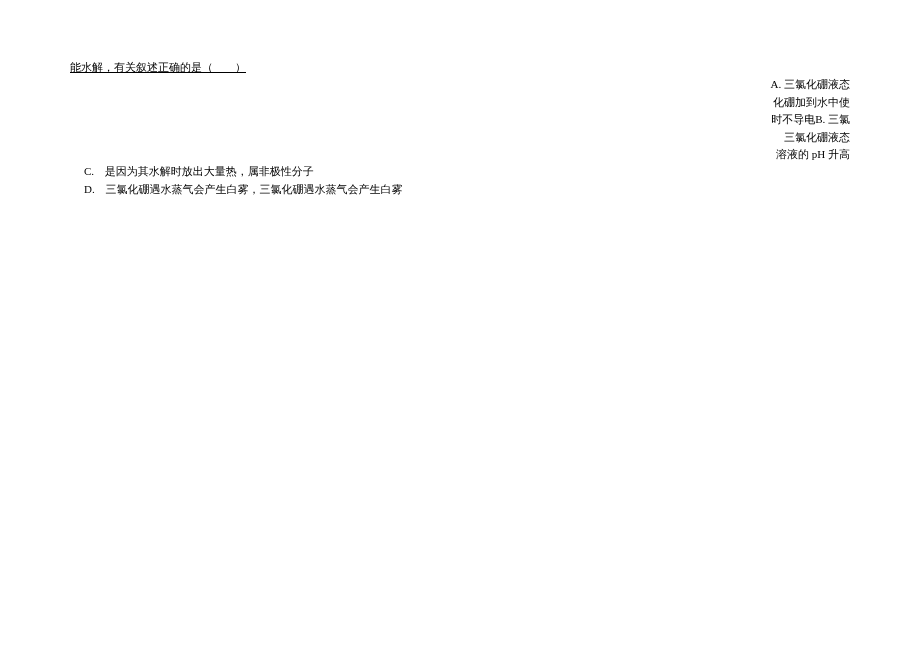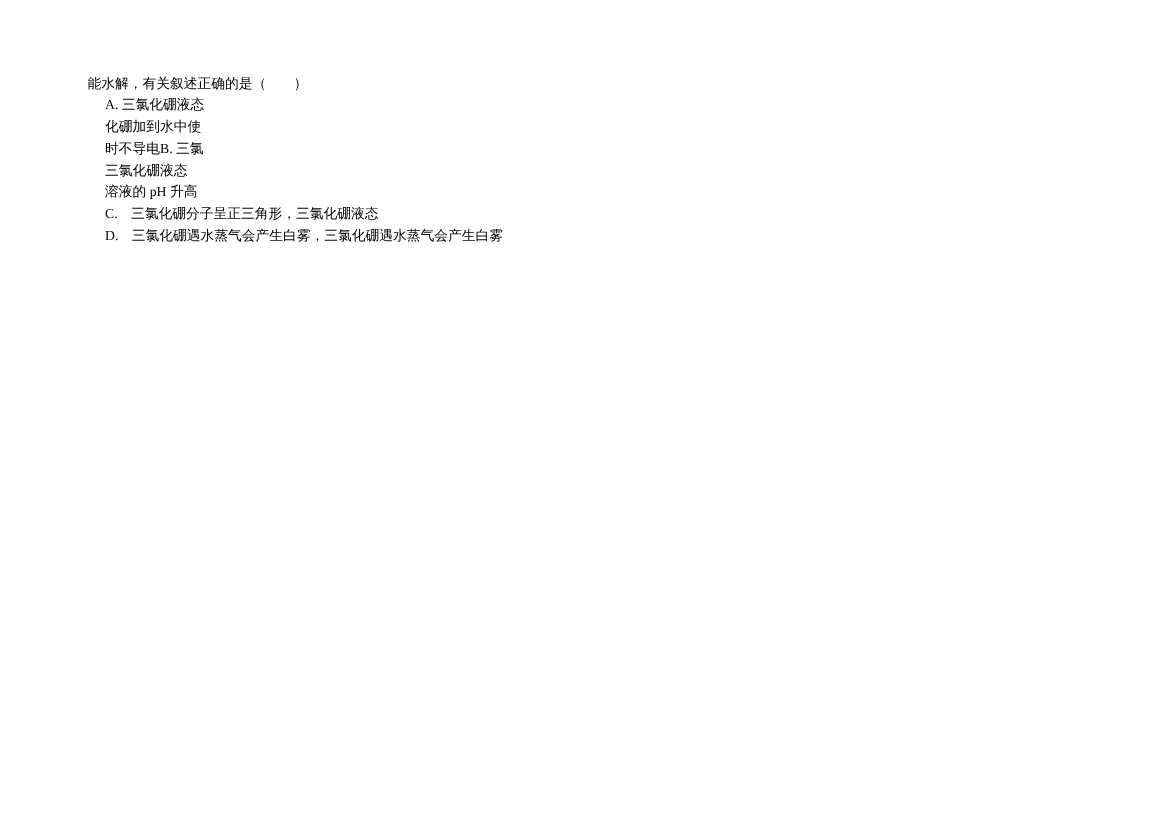--- a/index.html
+++ b/index.html
@@ -12,49 +12,51 @@
       height: 650px;
       background: #ffffff;
       font-family: "SimSun", "宋体", serif;
       font-size: 11px;
       color: #000000;
       padding: 60px 70px;
       line-height: 1.4;
     }
     .question-stem {
       margin-bottom: 2px;
+      text-decoration: underline;
     }
     .option-label {
       display: inline;
     }
     .option-c, .option-d {
       margin-left: 14px;
       margin-bottom: 2px;
     }
     .option-c .option-label,
     .option-d .option-label {
       margin-right: 8px;
     }
     .wrapped-line {
       margin-left: 14px;
       margin-bottom: 2px;
+      text-align: right;
     }
   </style>
 </head>
 <body>
 
 <div class="question-stem">能水解，有关叙述正确的是（　　）</div>
 
 <div class="wrapped-line">A. 三氯化硼液态</div>
 <div class="wrapped-line">化硼加到水中使</div>
 <div class="wrapped-line">时不导电B. 三氯</div>
 <div class="wrapped-line">三氯化硼液态</div>
 <div class="wrapped-line">溶液的 pH 升高</div>
 
 <div class="option-c">
   <span class="option-label">C.</span>
-  <span>三氯化硼分子呈正三角形，三氯化硼液态</span>
+  <span>是因为其水解时放出大量热，属非极性分子</span>
 </div>
 
 <div class="option-d">
   <span class="option-label">D.</span>
   <span>三氯化硼遇水蒸气会产生白雾，三氯化硼遇水蒸气会产生白雾</span>
 </div>
 
 </body></html>

